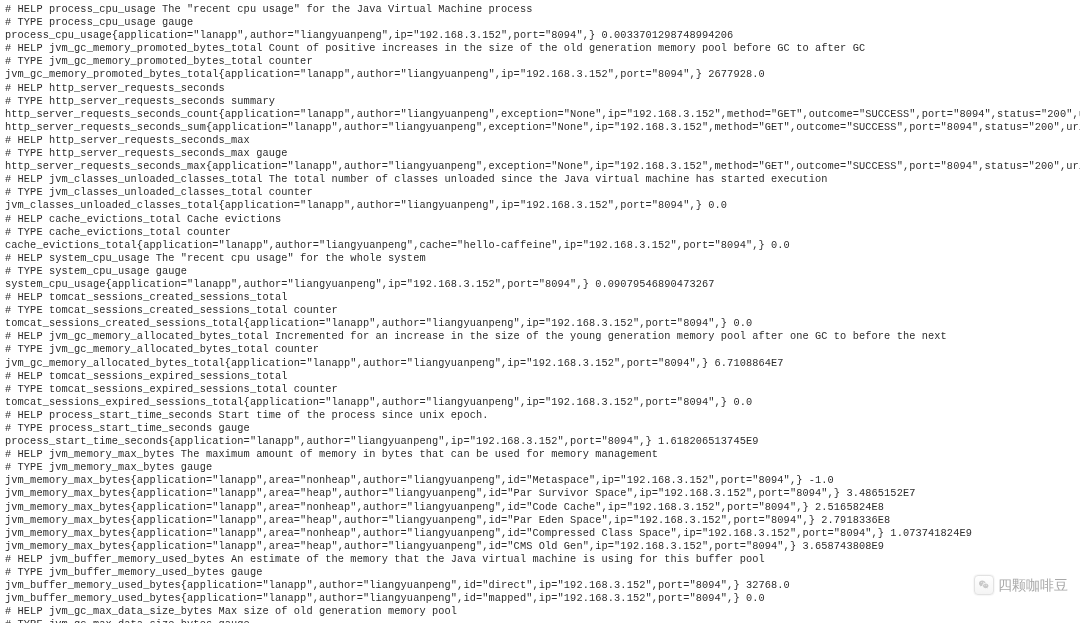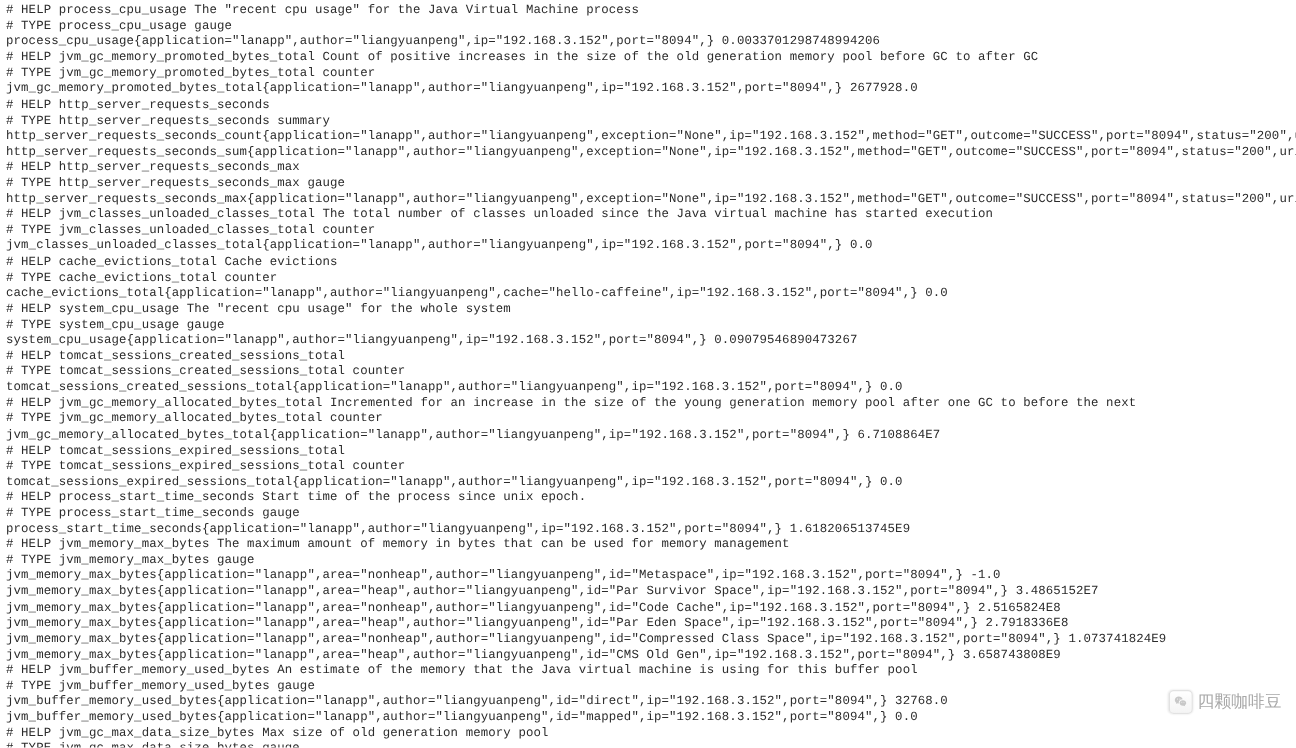--- a/index.html
+++ b/index.html
@@ -1,17 +1,17 @@
 <!DOCTYPE html>
 <html><head>
 <meta charset="utf-8">
 <style>
 html,body{margin:0;padding:0;background:#fff;width:1080px;height:623px;overflow:hidden;position:relative}
 pre{margin:0;padding:3px 5px;font-family:Consolas,Menlo,"Courier New",monospace;font-size:10.3px;line-height:13.1px;color:#2b2b2b;white-space:pre;letter-spacing:0.1px}
-.watermark{position:absolute;right:12px;bottom:28px;display:flex;align-items:center;gap:4px;font-family:Liberation Mono, monospace;font-size:14px;color:#999;opacity:.85}
+.watermark{position:absolute;right:12px;bottom:28px;display:flex;align-items:flex-end;gap:4px;font-family:Liberation Mono, monospace;font-size:14px;color:#999;opacity:.85}
 .wm-ico{width:18px;height:18px;border-radius:4px;background:linear-gradient(#fff,#f3f3f3);border:1px solid #ddd;display:flex;align-items:center;justify-content:center;box-shadow:0 0 2px rgba(0,0,0,.15)}
 .wm-ico svg{width:12px;height:12px;fill:#bfbfbf}
 </style>
 </head>
 <body>
 
 <pre id="out"># HELP process_cpu_usage The "recent cpu usage" for the Java Virtual Machine process
 # TYPE process_cpu_usage gauge
 process_cpu_usage{application="lanapp",author="liangyuanpeng",ip="192.168.3.152",port="8094",} 0.0033701298748994206
 # HELP jvm_gc_memory_promoted_bytes_total Count of positive increases in the size of the old generation memory pool before GC to after GC

